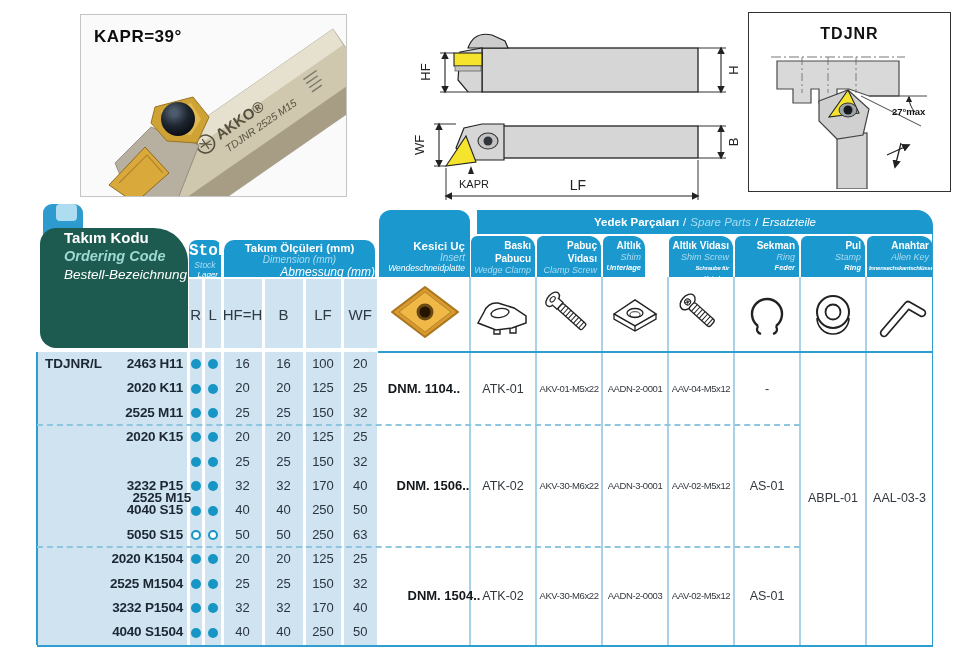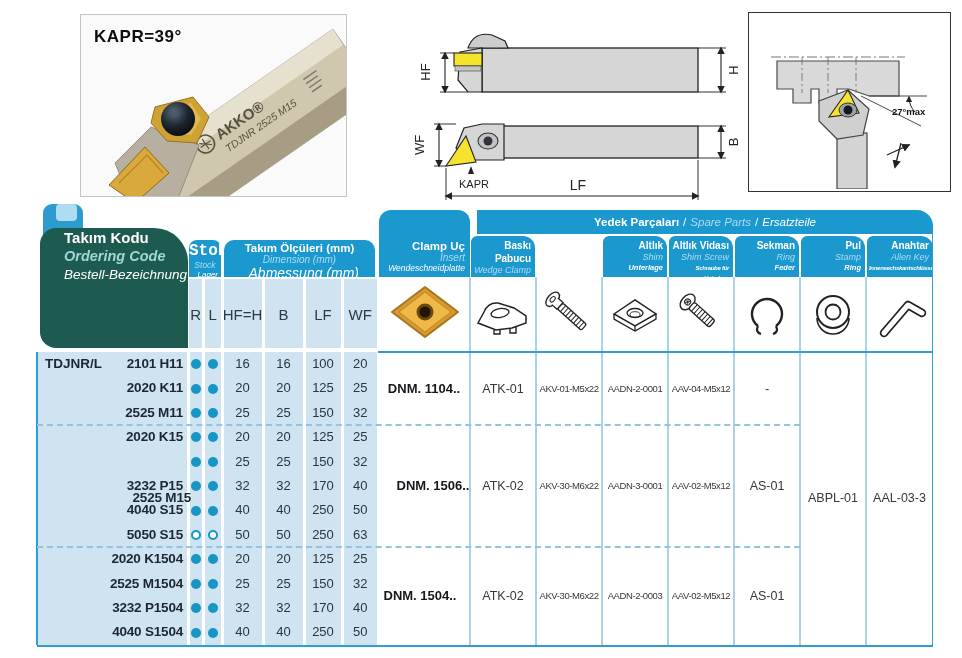--- a/index.html
+++ b/index.html
@@ -22,21 +22,21 @@
   .kesicihdr .t1{font-size:11.5px;}
   .kesicihdr .t2{font-size:10px;}
   .kesicihdr .t3{font-size:8.5px;font-weight:normal;}
   .stokhdr{left:189px;top:240px;width:32px;height:37px;border-radius:8px 8px 0 0;text-align:center;padding-top:2px;}
   .stokhdr .t1{font-size:16px;font-family:Liberation Mono, monospace;}
   .stokhdr .t2{font-size:8.5px;}
   .stokhdr .t3{font-size:8px;text-align:right;padding-right:3px;font-weight:normal;}
   .dimshdr{left:224px;top:240px;width:151px;height:37px;border-radius:10px 10px 0 0;text-align:center;padding-top:2px;}
   .dimshdr .t1{font-size:11.5px;}
   .dimshdr .t2{font-size:10px;}
-  .dimshdr .t3{font-size:14px;text-align:right;padding-right:16px;font-weight:normal;}
+  .dimshdr .t3{font-size:12px;text-align:right;padding-right:0;font-weight:normal;}
   .sph{top:236px;height:41px;border-radius:6px 12px 0 0;text-align:right;padding:3px 4px 0 2px;}
   .sph .t1{font-size:10px;line-height:13px;}
   .sph .t2{font-size:9px;line-height:11px;}
   .sph .t3{font-size:7.5px;line-height:10px;}
   .de-tight .t3{font-size:6px;letter-spacing:-.3px;}
   .t1{font-weight:bold;}
   .t2{font-style:italic;color:var(--accent_light);}
   .t3{font-style:italic;font-weight:bold;}
   .greencell{left:40px;top:228px;width:148px;height:120px;background:var(--dark_green);
              border-radius:16px 34px 0 16px;z-index:2;display:flex;flex-direction:column;
@@ -144,20 +144,21 @@
     <text transform="rotate(-90 330 134)" x="330" y="134" font-size="13" fill="#222" text-anchor="middle">B</text>
 
     <polygon points="60,166 66,166 63,158" fill="#222"></polygon>
     <text x="66" y="180" font-size="11" fill="#222" text-anchor="middle">KAPR</text>
     <path d="M38 160 L38 192 M290 152 L290 192" stroke="#333" stroke-width="1"></path>
     <line x1="38" y1="188" x2="290" y2="188" stroke="#222" stroke-width="1.1" marker-start="url(#ar1)" marker-end="url(#ar1)"></line>
     <text x="170" y="182" font-size="14" fill="#222" text-anchor="middle">LF</text>
   </svg>
 
   <div class="abs anglebox">
+    <div class="abs angletitle">TDJNR</div>
     <svg class="abs" style="left:0;top:36px" width="200" height="140" viewBox="0 0 200 140">
       <defs>
         <marker id="ar2" viewBox="0 0 10 10" refX="8" refY="5" markerWidth="6.5" markerHeight="6.5" orient="auto-start-reverse">
           <path d="M0 0 L10 5 L0 10 Z" fill="#222"></path>
         </marker>
       </defs>
 
       <path d="M28 12 L150 12 L150 47 L120 47 L100 40 L88 40 L88 54 L70 54 L70 40 L62 40 L62 54 L44 54 L44 40 L28 40 Z" fill="#d9d9d9" stroke="#4a4a4a" stroke-width="1.2"></path>
       <path d="M22 8 L156 8" stroke="#666" stroke-width="0.9" stroke-dasharray="10 3 2 3"></path>
       <path d="M53 8 L53 44 M79 8 L79 44 M107 8 L107 44" stroke="#666" stroke-width="0.8" stroke-dasharray="8 3 2 3"></path>
@@ -190,21 +191,21 @@
 
   <div class="abs hdr yedekbar">
     <span class="yb-tr">Yedek Parçaları</span>
     <span class="sep">/</span>
     <span class="yb-en">Spare Parts</span>
     <span class="sep">/</span>
     <span class="yb-de">Ersatzteile</span>
   </div>
 
   <div class="abs hdr kesicihdr">
-    <div class="t1">Clamp Uç</div>
+    <div class="t1">Kesici Uç</div>
     <div class="t2">Insert</div>
     <div class="t3">Wendeschneidplatte</div>
   </div>
 
   <div class="abs hdr stokhdr">
     <div class="t1">Stok</div>
     <div class="t2">Stock</div>
     <div class="t3">Lager</div>
   </div>
 
@@ -212,21 +213,26 @@
     <div class="t1">Takım Ölçüleri (mm)</div>
     <div class="t2">Dimension (mm)</div>
     <div class="t3">Abmessung (mm)</div>
   </div>
 
   <div class="abs hdr sph" style="left:471px;width:64px">
     <div class="t1">Baskı Pabucu</div>
     <div class="t2">Wedge Clamp</div>
     <div class="t3">Spannpratze</div>
   </div>
-  <div class="abs hdr sph" style="left:603px;width:64px">
+  <div class="abs hdr sph" style="left:537px;width:64px">
+    <div class="t1">Pabuç Vidası</div>
+    <div class="t2">Clamp Screw</div>
+    <div class="t3">Klemmschraube</div>
+  </div>
+  <div class="abs hdr sph" style="left:603px;width:42px">
     <div class="t1">Altlık</div>
     <div class="t2">Shim</div>
     <div class="t3">Unterlage</div>
   </div>
   <div class="abs hdr sph de-tight" style="left:669px;width:64px">
     <div class="t1">Altlık Vidası</div>
     <div class="t2">Shim Screw</div>
     <div class="t3">Schraube für Unterlage</div>
   </div>
   <div class="abs hdr sph" style="left:735px;width:64px">
@@ -336,21 +342,21 @@
       <div class="abs vline" style="left: 601.25px; top: 277px; width: 1.5px; height: 367.8px;"></div>
       <div class="abs vline" style="left: 667.25px; top: 277px; width: 1.5px; height: 367.8px;"></div>
       <div class="abs vline" style="left: 733.25px; top: 277px; width: 1.5px; height: 367.8px;"></div>
       <div class="abs vline" style="left: 799.25px; top: 277px; width: 1.5px; height: 367.8px;"></div>
       <div class="abs vline" style="left: 865.25px; top: 277px; width: 1.5px; height: 367.8px;"></div>
       <div class="abs solidline" style="left: 378px; top: 351px; width: 555px; height: 1.5px;"></div>
       <div class="abs solidline" style="left: 36px; top: 352px; width: 1.5px; height: 292.8px;"></div>
       <div class="abs solidline" style="left: 931.5px; top: 234px; width: 1.5px; height: 410.8px;"></div>
       <div class="abs solidline" style="left: 37px; top: 644.8px; width: 896px; height: 2.5px;"></div>
       <div class="abs prefix" style="line-height: 24.4px; height: 24.4px; top: 352px; left: 45px; width: 70px;">TDJNR/L</div>
-      <div class="abs code" style="line-height: 24.4px; height: 24.4px; top: 352px; left: 40px; width: 143px;">2101 H11</div>
+      <div class="abs code" style="line-height: 24.4px; height: 24.4px; top: 352px; left: 40px; width: 143px;">2463 H11</div>
       <div class="abs dot filled" style="left: 190.75px; top: 359.2px; width: 10px; height: 10px;"></div>
       <div class="abs dot filled" style="left: 207.75px; top: 359.2px; width: 10px; height: 10px;"></div>
       <div class="abs cell" style="line-height: 24.4px; height: 24.4px; top: 352px; left: 220.5px; width: 44px;">16</div>
       <div class="abs cell" style="line-height: 24.4px; height: 24.4px; top: 352px; left: 261.5px; width: 44px;">16</div>
       <div class="abs cell" style="line-height: 24.4px; height: 24.4px; top: 352px; left: 302.5px; width: 41px;">100</div>
       <div class="abs cell" style="line-height: 24.4px; height: 24.4px; top: 352px; left: 340.5px; width: 39.5px;">20</div>
       <div class="abs code" style="line-height: 24.4px; height: 24.4px; top: 376.4px; left: 40px; width: 143px;">2020 K11</div>
       <div class="abs dot filled" style="left: 190.75px; top: 383.6px; width: 10px; height: 10px;"></div>
       <div class="abs dot filled" style="left: 207.75px; top: 383.6px; width: 10px; height: 10px;"></div>
       <div class="abs cell" style="line-height: 24.4px; height: 24.4px; top: 376.4px; left: 220.5px; width: 44px;">20</div>
@@ -434,21 +440,21 @@
       <div class="abs part small" style="left: 536px; width: 66px; top: 379.6px; line-height: 18px;">AKV-01-M5x22</div>
       <div class="abs part small" style="left: 602px; width: 66px; top: 379.6px; line-height: 18px;">AADN-2-0001</div>
       <div class="abs part small" style="left: 668px; width: 66px; top: 379.6px; line-height: 18px;">AAV-04-M5x12</div>
       <div class="abs part" style="left: 734px; width: 66px; top: 379.6px; line-height: 18px;">-</div>
       <div class="abs insert-code" style="left: 378px; width: 92px; top: 477.2px; line-height: 18px; margin-left: 9px;">DNM. 1506..</div>
       <div class="abs part" style="left: 470px; width: 66px; top: 477.2px; line-height: 18px;">ATK-02</div>
       <div class="abs part small" style="left: 536px; width: 66px; top: 477.2px; line-height: 18px;">AKV-30-M6x22</div>
       <div class="abs part small" style="left: 602px; width: 66px; top: 477.2px; line-height: 18px;">AADN-3-0001</div>
       <div class="abs part small" style="left: 668px; width: 66px; top: 477.2px; line-height: 18px;">AAV-02-M5x12</div>
       <div class="abs part" style="left: 734px; width: 66px; top: 477.2px; line-height: 18px;">AS-01</div>
-      <div class="abs insert-code" style="left: 358px; width: 112px; top: 587px; line-height: 18px; padding-left: 12px;">DNM. 1504..</div>
+      <div class="abs insert-code" style="left: 382px; width: 112px; top: 587px; line-height: 18px; padding-left: 12px;">DNM. 1504..</div>
       <div class="abs part" style="left: 470px; width: 66px; top: 587px; line-height: 18px;">ATK-02</div>
       <div class="abs part small" style="left: 536px; width: 66px; top: 587px; line-height: 18px;">AKV-30-M6x22</div>
       <div class="abs part small" style="left: 602px; width: 66px; top: 587px; line-height: 18px;">AADN-2-0003</div>
       <div class="abs part small" style="left: 668px; width: 66px; top: 587px; line-height: 18px;">AAV-02-M5x12</div>
       <div class="abs part" style="left: 734px; width: 66px; top: 587px; line-height: 18px;">AS-01</div>
       <div class="abs part" style="left: 800px; width: 66px; top: 489.4px; line-height: 18px;">ABPL-01</div>
       <div class="abs part" style="left: 866px; width: 67px; top: 489.4px; line-height: 18px;">AAL-03-3</div>
     </div>
 
 </div>

